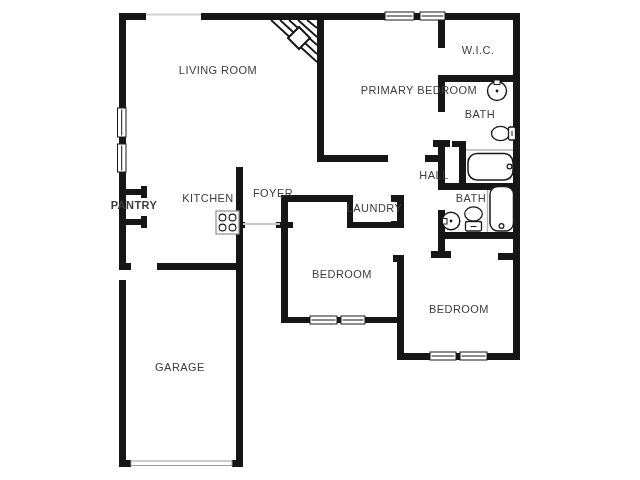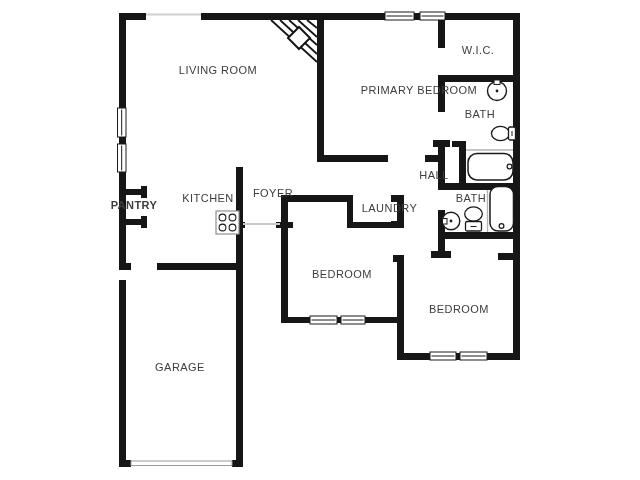--- a/index.html
+++ b/index.html
@@ -192,18 +192,18 @@
   </svg>
 
   <span class="room-label" style="left:218px;top:70px;">LIVING ROOM</span>
   <span class="room-label" style="left:379px;top:90px;margin-left:40px;">PRIMARY BEDROOM</span>
   <span class="room-label" style="left:478px;top:50px;">W.I.C.</span>
   <span class="room-label" style="left:480px;top:114px;">BATH</span>
   <span class="room-label" style="left:178px;top:198px;margin-left:30px;">KITCHEN</span>
   <span class="room-label" style="left:134px;top:205px;font-weight:bold;">PANTRY</span>
   <span class="room-label" style="left:261px;top:193px;margin-left:12px;">FOYER</span>
   <span class="room-label" style="left:391px;top:175px;margin-left:43px;">HALL</span>
-  <span class="room-label" style="left:383px;top:208px;padding-left:13px;">LAUNDRY</span>
+  <span class="room-label" style="left:368px;top:208px;padding-left:13px;">LAUNDRY</span>
   <span class="room-label" style="left:471px;top:198px;">BATH</span>
   <span class="room-label" style="left:342px;top:274px;">BEDROOM</span>
   <span class="room-label" style="left:459px;top:309px;">BEDROOM</span>
   <span class="room-label" style="left:180px;top:367px;">GARAGE</span>
 </div>
 
 </body></html>

